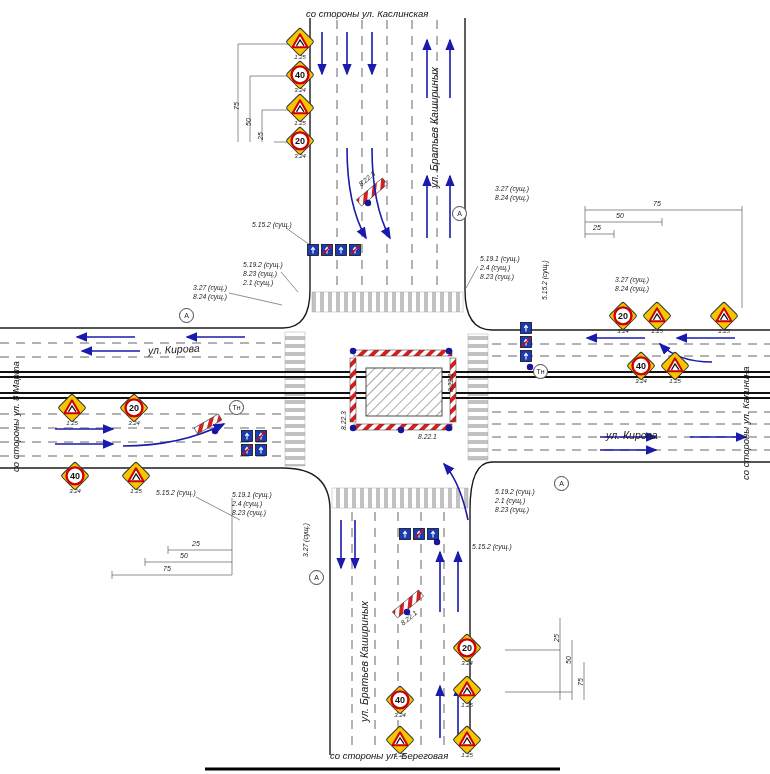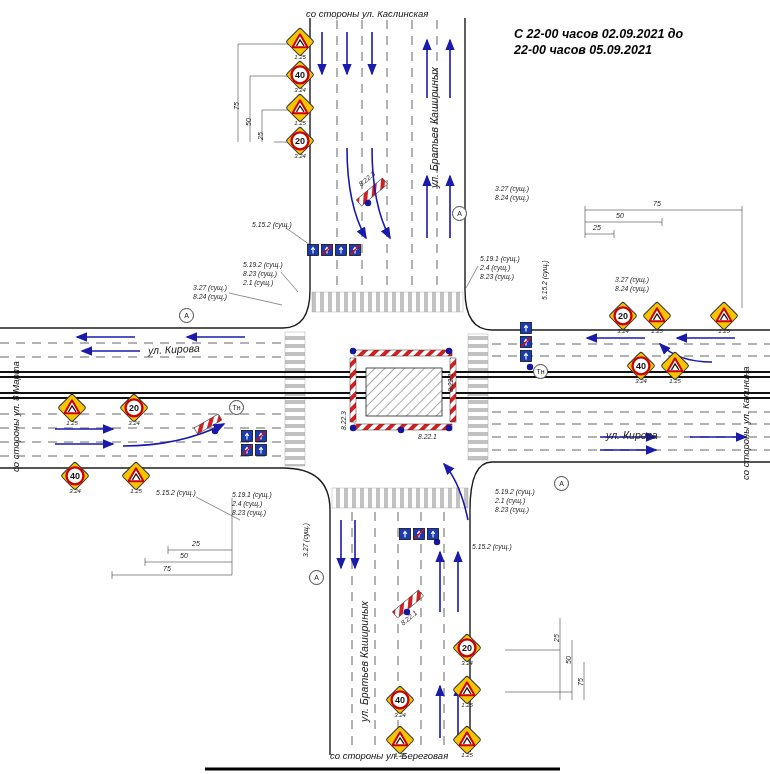--- a/index.html
+++ b/index.html
@@ -188,24 +188,20 @@
       <line x1="286" y1="228" x2="313" y2="247"></line>
         <line x1="478" y1="266" x2="466" y2="288"></line>
       <line x1="281" y1="272" x2="298" y2="292"></line>
         <line x1="229" y1="293" x2="282" y2="305"></line>
       <line x1="196" y1="497" x2="240" y2="520"></line>
     </g>
 
     <line x1="205" y1="769" x2="560" y2="769" stroke="#000" stroke-width="3"></line>
   </svg>
 
-  <div class="note">
-    <span style="display:block">С 22-00 часов 02.09.2021 до</span>
-    <span style="display:block">22-00 часов 05.09.2021</span>
-  </div>
 
   <div class="edge" style="left:306px;top:8px">со стороны ул. Каслинская</div>
   <div class="edge" style="left:330px;top:750px">со стороны ул. Береговая</div>
   <div class="edge vert" style="left:10px;top:472px">со стороны ул. 8 Марта</div>
   <div class="edge vert" style="left:740px;top:480px">со стороны ул. Калинина</div>
 
   <div class="street" style="left:148px;top:343px;transform:rotate(-3deg)">ул. Кирова</div>
   <div class="street" style="left:606px;top:429px">ул. Кирова</div>
   <div class="street vert" style="left:428px;top:188px">ул. Братьев Кашириных</div>
   <div class="street vert" style="left:358px;top:722px">ул. Братьев Кашириных</div>

